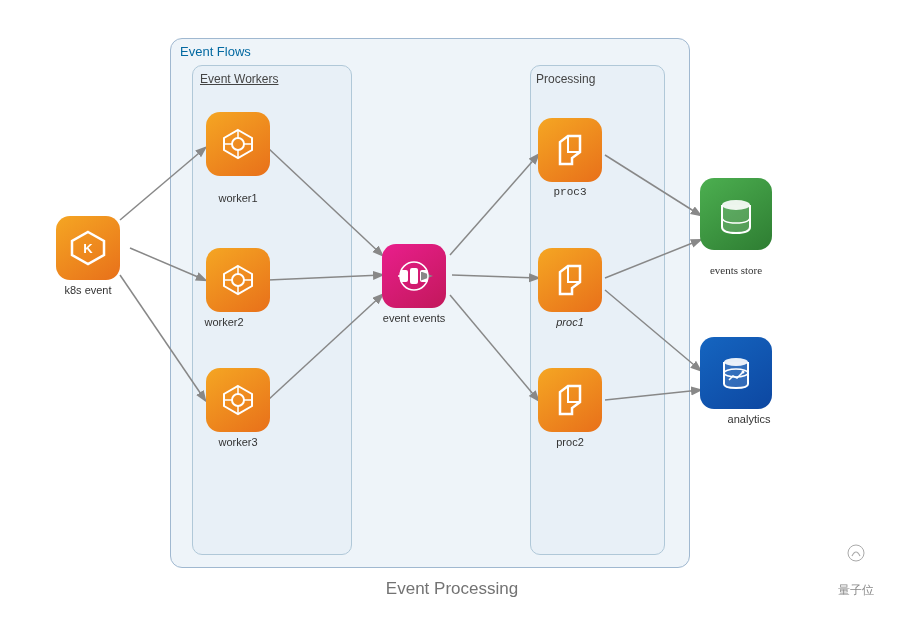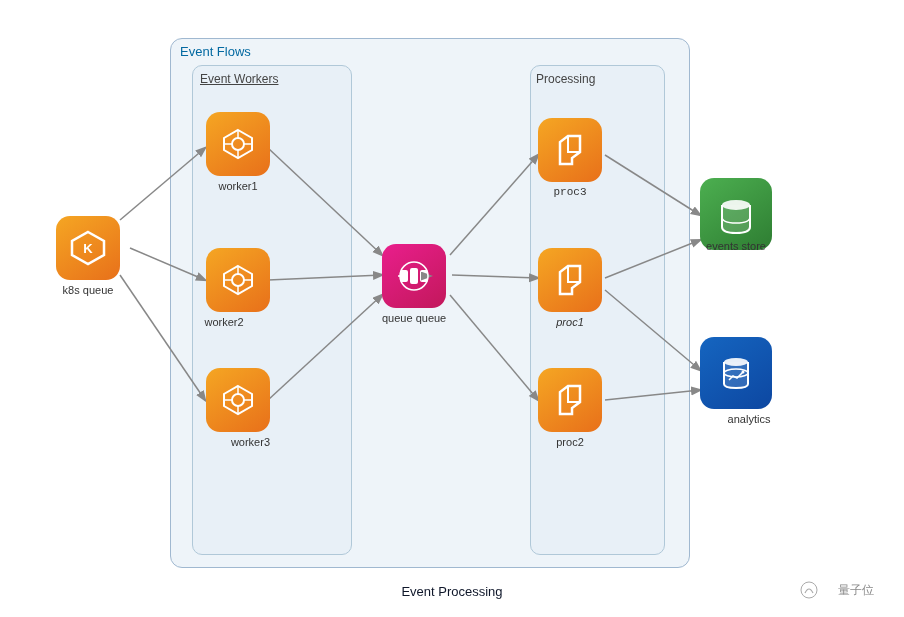--- a/index.html
+++ b/index.html
@@ -118,29 +118,30 @@
     
     .watermark {
       position: absolute;
       bottom: 18px;
       right: 30px;
       font-size: 12px;
       color: #888;
       display: flex;
       align-items: center;
       gap: 20px;
+      flex-direction: column;
     }
 
     .bottom-label {
       position: absolute;
       bottom: 18px;
       left: 50%;
       transform: translateX(-50%);
-      font-size: 13px;
-      color: #0f172a;
+      font-size: 17px;
+      color: #737373;
     }
 
     
     svg.icon-svg { width: 44px; height: 44px; }
   </style>
 </head>
 <body>
 
 <div class="diagram-container">
 
@@ -185,59 +186,59 @@
 
     <line x1="605" y1="400" x2="700" y2="390" stroke="#888" stroke-width="1.5" marker-end="url(#arrow)"></line>
   </svg>
 
   <div class="icon-box icon-orange" style="left:56px; top:216px;">
     <svg class="icon-svg" viewBox="0 0 44 44" fill="none">
       <polygon points="22,6 38,15 38,29 22,38 6,29 6,15" stroke="white" stroke-width="2.5" fill="none"></polygon>
       <text x="22" y="27" text-anchor="middle" fill="white" font-size="13" font-weight="bold">K</text>
     </svg>
   </div>
-  <span class="icon-label" style="left:56px; top:284px; width:64px;">k8s queue</span>
+  <span class="icon-label" style="left:56px; top:284px; width:64px;">k8s event</span>
 
   <div class="icon-box icon-orange" style="left:206px; top:112px;">
     <svg class="icon-svg" viewBox="0 0 44 44" fill="none">
       <path d="M22 8 L36 16 L36 28 L22 36 L8 28 L8 16 Z" stroke="white" stroke-width="2" fill="none"></path>
       <circle cx="22" cy="22" r="6" stroke="white" stroke-width="2" fill="none"></circle>
       <path d="M22 16 L22 8 M22 28 L22 36 M16 22 L8 22 M28 22 L36 22" stroke="white" stroke-width="1.5"></path>
     </svg>
   </div>
-  <span class="icon-label" style="left:206px; top:180px; width:64px;">worker1</span>
+  <span class="icon-label" style="left:206px; top:192px; width:64px;">worker1</span>
 
   <div class="icon-box icon-orange" style="left:206px; top:248px;">
     <svg class="icon-svg" viewBox="0 0 44 44" fill="none">
       <path d="M22 8 L36 16 L36 28 L22 36 L8 28 L8 16 Z" stroke="white" stroke-width="2" fill="none"></path>
       <circle cx="22" cy="22" r="6" stroke="white" stroke-width="2" fill="none"></circle>
       <path d="M22 16 L22 8 M22 28 L22 36 M16 22 L8 22 M28 22 L36 22" stroke="white" stroke-width="1.5"></path>
     </svg>
   </div>
   <span class="icon-label" style="left:192px; top:316px; width:64px;">worker2</span>
 
   <div class="icon-box icon-orange" style="left:206px; top:368px;">
     <svg class="icon-svg" viewBox="0 0 44 44" fill="none">
       <path d="M22 8 L36 16 L36 28 L22 36 L8 28 L8 16 Z" stroke="white" stroke-width="2" fill="none"></path>
       <circle cx="22" cy="22" r="6" stroke="white" stroke-width="2" fill="none"></circle>
       <path d="M22 16 L22 8 M22 28 L22 36 M16 22 L8 22 M28 22 L36 22" stroke="white" stroke-width="1.5"></path>
     </svg>
   </div>
-  <span class="icon-label" style="left:206px; top:436px; width:64px;text-align:right;">worker3</span>
+  <span class="icon-label" style="left:206px; top:436px; width:64px;">worker3</span>
 
   <div class="icon-box icon-pink" style="left:382px; top:244px;">
     <svg class="icon-svg" viewBox="0 0 44 44" fill="none">
       <rect x="8" y="16" width="8" height="12" rx="2" fill="white"></rect>
       <rect x="18" y="14" width="8" height="16" rx="2" fill="white"></rect>
       <rect x="28" y="16" width="8" height="12" rx="2" fill="white"></rect>
       <path d="M8 22 L6 22 M36 22 L38 22" stroke="white" stroke-width="1.5" marker-end="url(#arrow)"></path>
       <circle cx="22" cy="22" r="14" stroke="white" stroke-width="1.5" fill="none"></circle>
     </svg>
   </div>
-  <span class="icon-label" style="left:382px; top:312px; width:64px;">queue queue</span>
+  <span class="icon-label" style="left:382px; top:312px; width:64px;">event events</span>
 
   <div class="icon-box icon-orange" style="left:538px; top:118px;">
     <svg class="icon-svg" viewBox="0 0 44 44" fill="none">
       <path d="M12 36 L12 14 L20 8 L32 8 L32 24 L24 30 L24 36 Z" stroke="white" stroke-width="2.5" fill="none"></path>
       <path d="M20 8 L20 24 L32 24" stroke="white" stroke-width="2" fill="none"></path>
     </svg>
   </div>
   <span class="icon-label" style="left:538px; top:186px; width:64px;font-family:Liberation Mono, monospace;">proc3</span>
 
   <div class="icon-box icon-orange" style="left:538px; top:248px;">
@@ -257,21 +258,21 @@
   <span class="icon-label" style="left:538px; top:436px; width:64px;">proc2</span>
 
   <div class="icon-box icon-green" style="left:700px; top:178px; width:72px; height:72px; border-radius:14px;">
     <svg width="50" height="50" viewBox="0 0 50 50" fill="none">
 
       <ellipse cx="25" cy="16" rx="14" ry="5" fill="white" opacity="0.9"></ellipse>
       <path d="M11 16 L11 38 Q11 44 25 44 Q39 44 39 38 L39 16" stroke="white" stroke-width="2" fill="rgba(255,255,255,0.15)"></path>
       <path d="M11 28 Q11 34 25 34 Q39 34 39 28" stroke="white" stroke-width="1.5" fill="none"></path>
     </svg>
   </div>
-  <span class="icon-label" style="left:694px; top:240px; width:84px;">events store</span>
+  <span class="icon-label" style="left:694px; top:264px; width:84px;font-family:Liberation Serif, serif;">events store</span>
 
   <div class="icon-box icon-blue" style="left:700px; top:337px; width:72px; height:72px; border-radius:14px;">
     <svg width="50" height="50" viewBox="0 0 50 50" fill="none">
 
       <ellipse cx="25" cy="14" rx="12" ry="4" fill="white" opacity="0.9"></ellipse>
       <path d="M13 14 L13 36 Q13 40 25 40 Q37 40 37 36 L37 14" stroke="white" stroke-width="2" fill="rgba(255,255,255,0.15)"></path>
       <ellipse cx="25" cy="25" rx="12" ry="4" stroke="white" stroke-width="1.5" fill="none"></ellipse>
 
       <path d="M18 32 L22 28 L26 30 L32 24" stroke="white" stroke-width="1.5" fill="none"></path>
       <circle cx="32" cy="24" r="1.5" fill="white"></circle>

